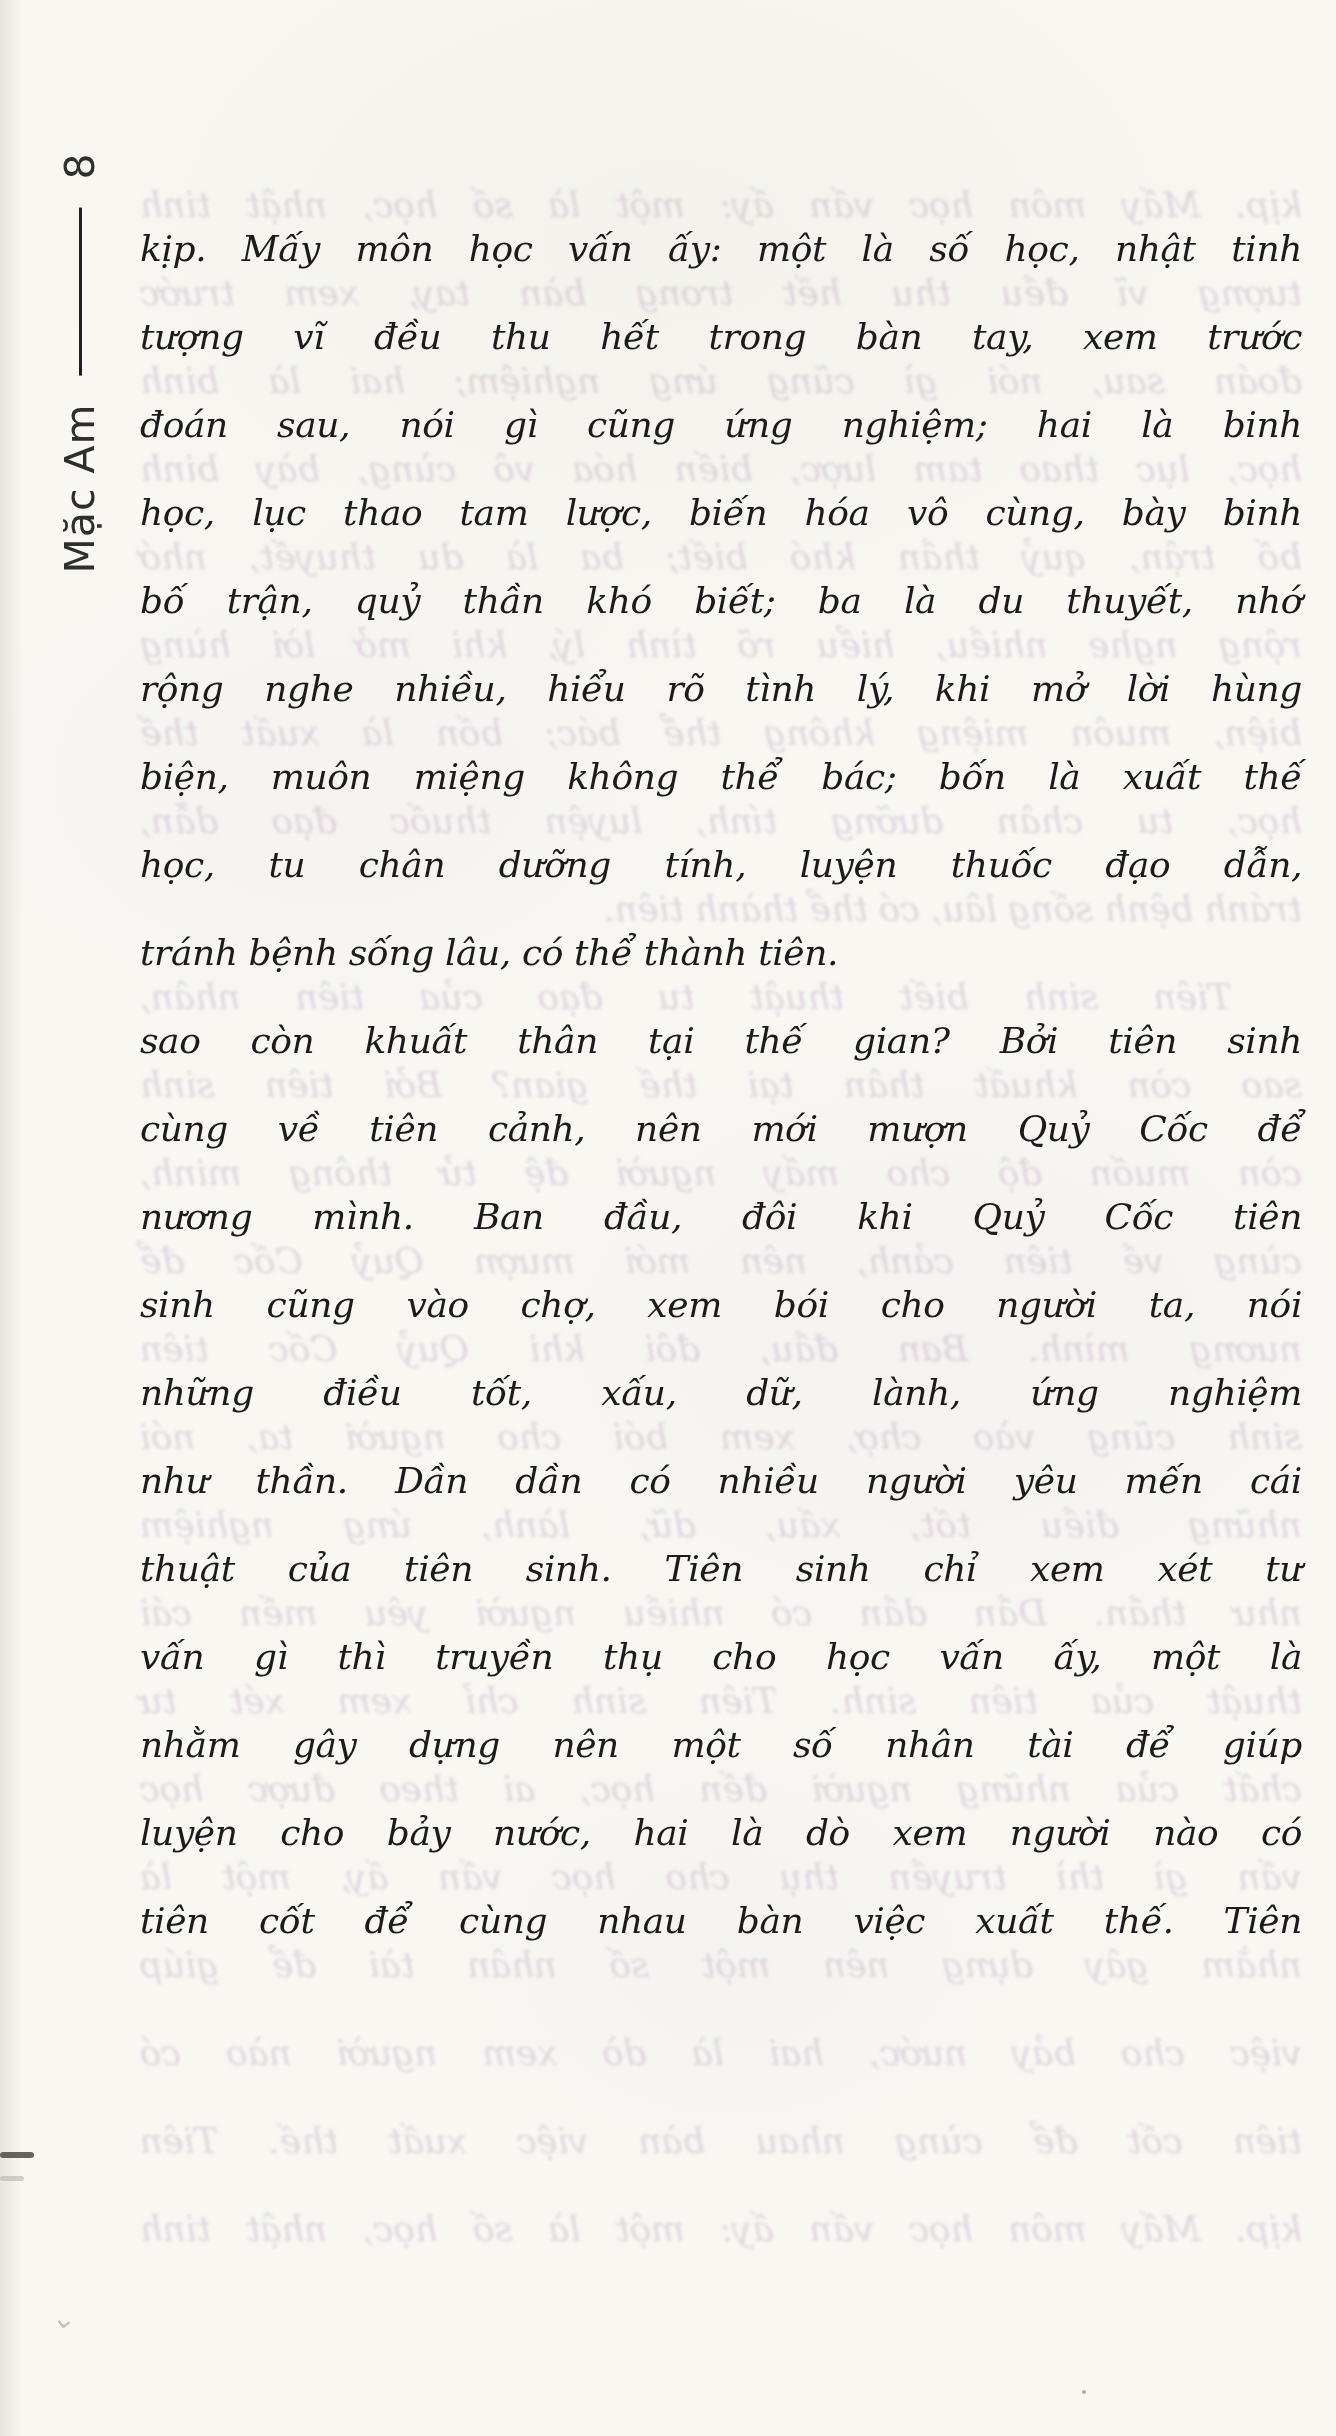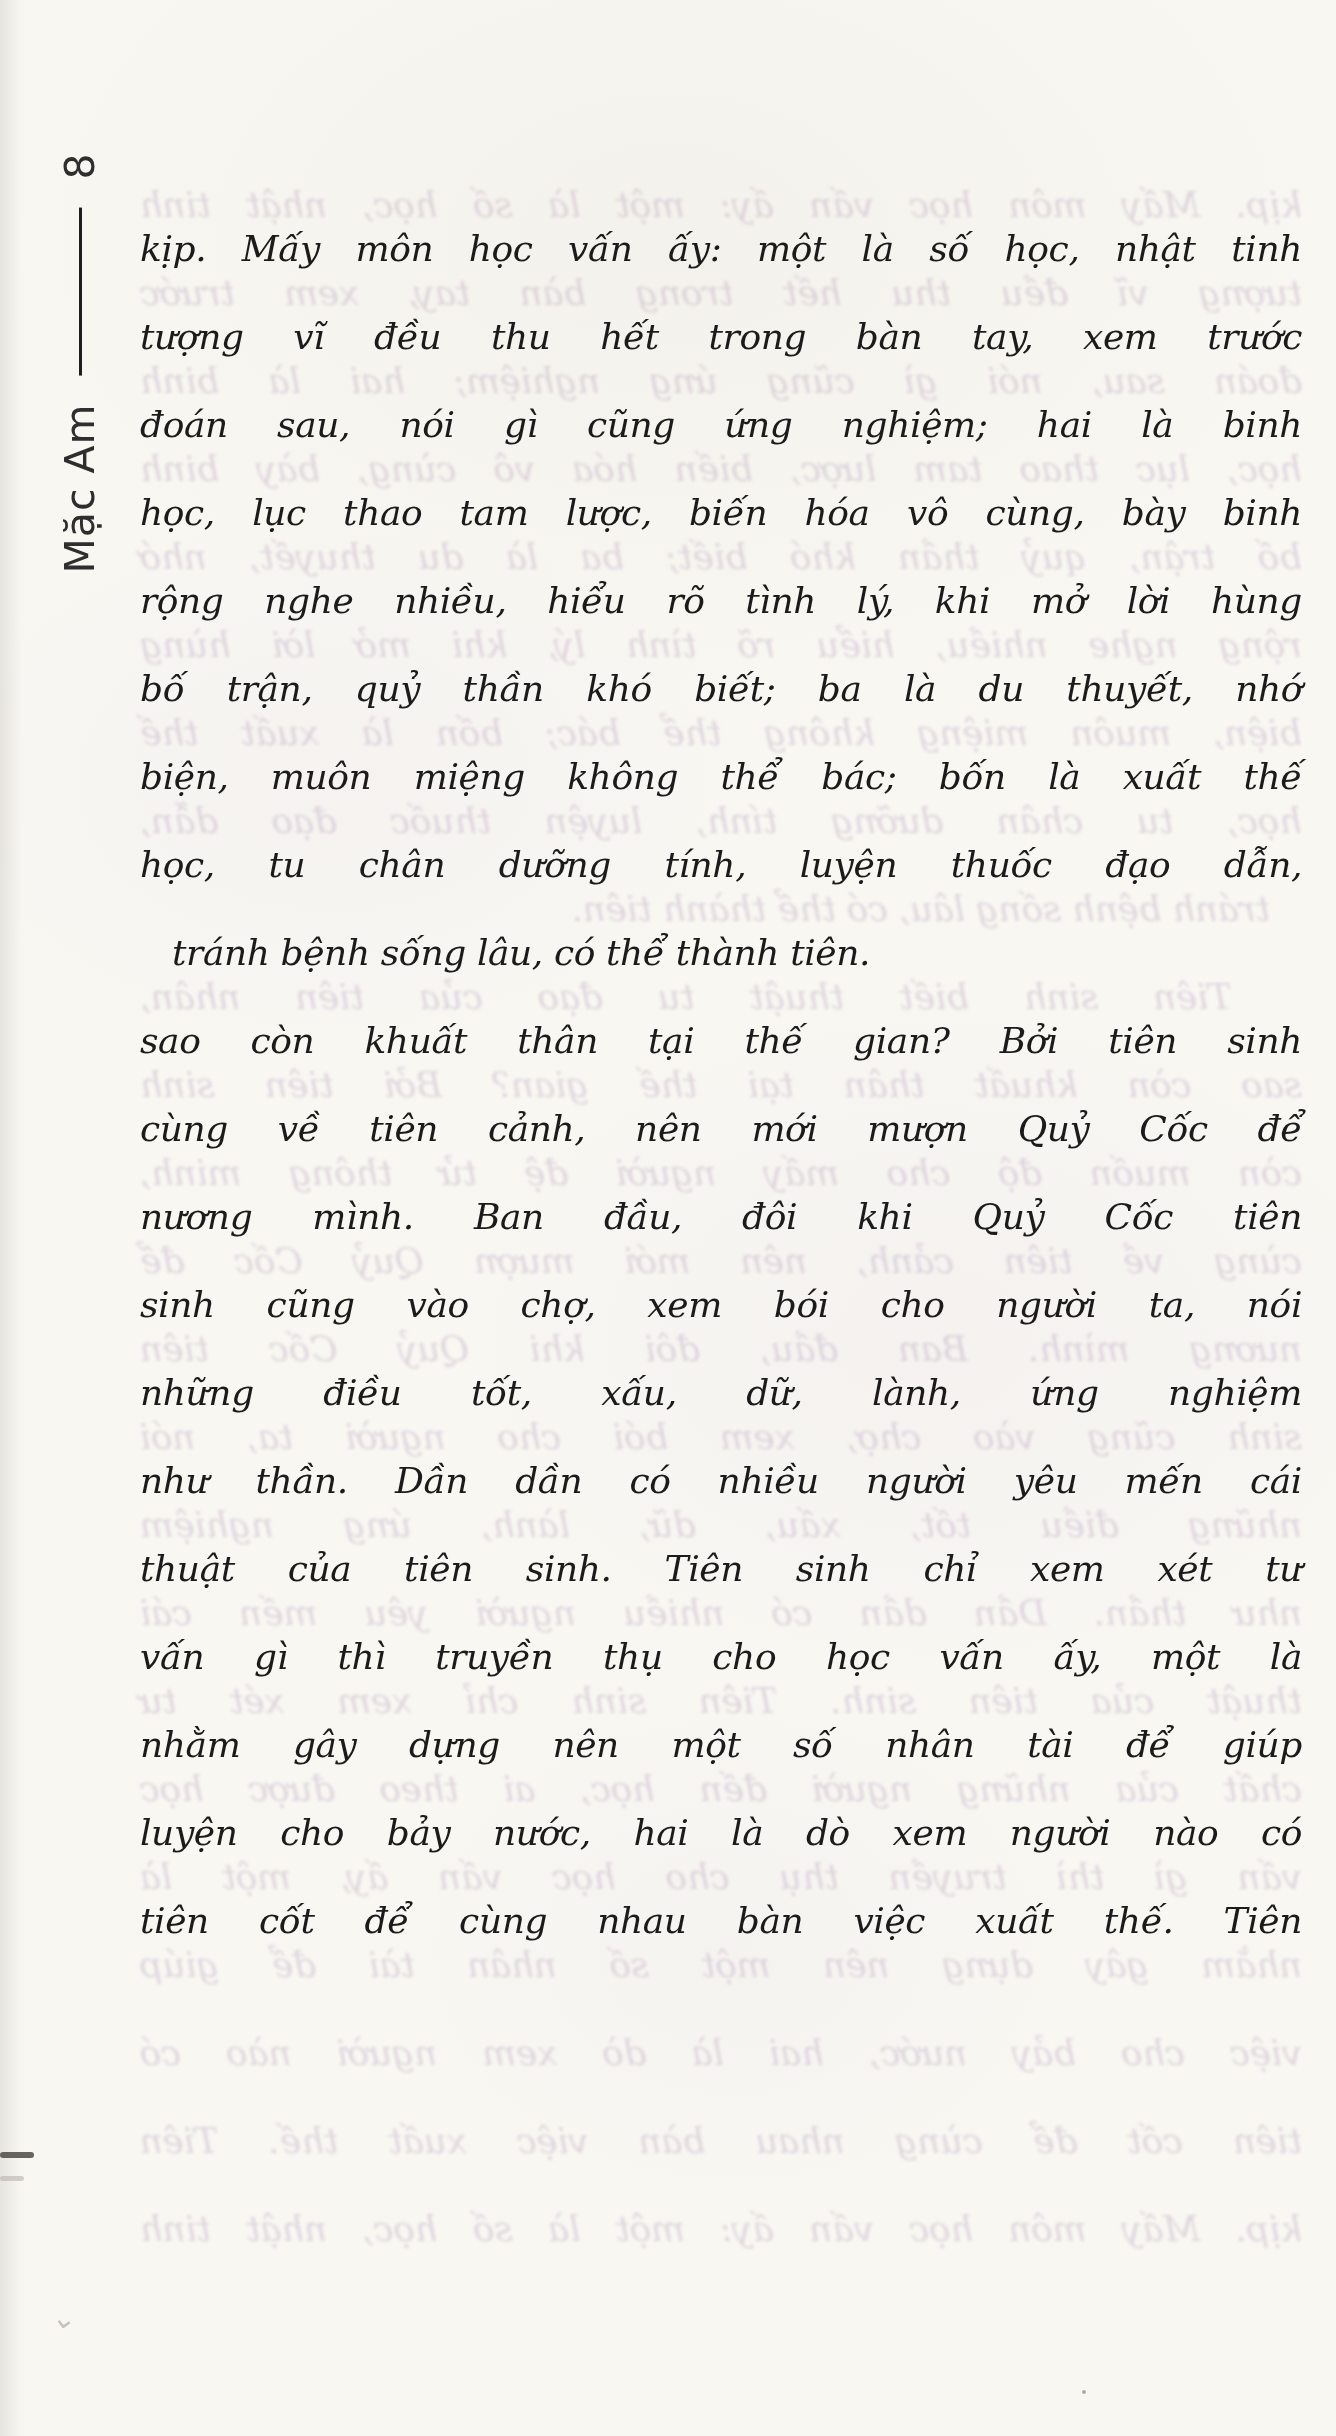--- a/index.html
+++ b/index.html
@@ -31,21 +31,21 @@
     font-size:41px;font-weight:400;letter-spacing:1px;color:#2e2e2e;
   }
   .divider-line{width:168px;height:3px;background:#1f1f1f;}
   
   .text-col{
     position:absolute;left:140px;top:205px;width:1162px;
     font-style:italic;font-size:36px;line-height:88px;
     letter-spacing:-0.4px;color:#1b1b1b;
   }
   .line{text-align:justify;text-align-last:justify;}
-  .line.no-just{text-align-last:left;margin-left:32px;}
+  .line.no-just{text-align-last:left;}
   .line.indent{text-indent:70px;}
   
   .ghost{
     top:161px;transform:scaleX(-1);
     color:rgba(168,138,178,0.30);
     filter:blur(1.4px);
     pointer-events:none;user-select:none;
   }
   .speck{position:absolute;pointer-events:none;}
   .speck-dash1{left:0;top:2152px;width:34px;height:6px;background:#4e4a46;border-radius:3px;opacity:.85;}
@@ -92,22 +92,22 @@
       <div class="line">việc cho bảy nước, hai là dò xem người nào có</div>
       <div class="line">tiên cốt để cùng nhau bàn việc xuất thế. Tiên</div>
       <div class="line">kịp. Mấy môn học vấn ấy: một là số học, nhật tinh</div>
     </div>
 
   <div class="text-col" id="main-text">
       <div class="line">kịp. Mấy môn học vấn ấy: một là số học, nhật tinh</div>
       <div class="line">tượng vĩ đều thu hết trong bàn tay, xem trước</div>
       <div class="line">đoán sau, nói gì cũng ứng nghiệm; hai là binh</div>
       <div class="line">học, lục thao tam lược, biến hóa vô cùng, bày binh</div>
+      <div class="line">bố trận, quỷ thần khó biết; ba là du thuyết, nhớ</div>
       <div class="line">rộng nghe nhiều, hiểu rõ tình lý, khi mở lời hùng</div>
-      <div class="line">bố trận, quỷ thần khó biết; ba là du thuyết, nhớ</div>
       <div class="line">biện, muôn miệng không thể bác; bốn là xuất thế</div>
       <div class="line">học, tu chân dưỡng tính, luyện thuốc đạo dẫn,</div>
       <div class="line no-just">tránh bệnh sống lâu, có thể thành tiên.</div>
       <div class="line">sao còn khuất thân tại thế gian? Bởi tiên sinh</div>
       <div class="line">cùng về tiên cảnh, nên mới mượn Quỷ Cốc để</div>
       <div class="line">nương mình. Ban đầu, đôi khi Quỷ Cốc tiên</div>
       <div class="line">sinh cũng vào chợ, xem bói cho người ta, nói</div>
       <div class="line">những điều tốt, xấu, dữ, lành, ứng nghiệm</div>
       <div class="line">như thần. Dần dần có nhiều người yêu mến cái</div>
       <div class="line">thuật của tiên sinh. Tiên sinh chỉ xem xét tư</div>

